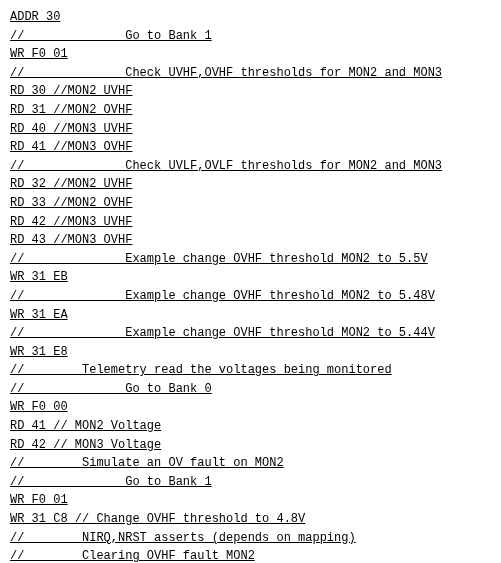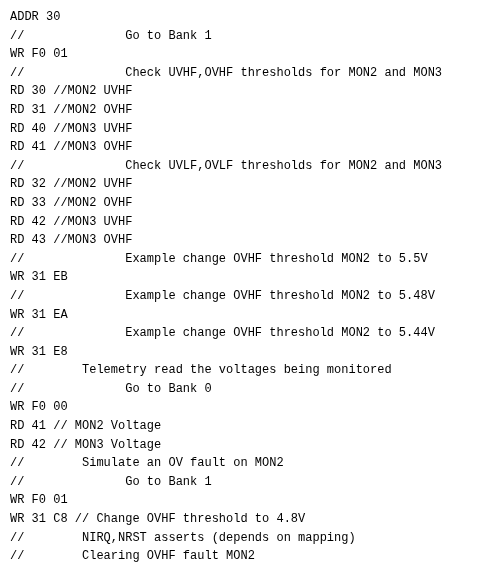--- a/index.html
+++ b/index.html
@@ -17,18 +17,19 @@
       padding: 8px 10px;
       overflow-x: hidden;
     }
     .code-block {
       line-height: 1.55;
       white-space: pre;
     }
     .line {
       display: block;
       white-space: pre;
+      text-decoration: underline;
     }
   </style>
 </head>
 <body>
 
 <div class="code-block" id="code-container"><span class="line">ADDR 30</span><span class="line">//              Go to Bank 1</span><span class="line">WR F0 01</span><span class="line">//              Check UVHF,OVHF thresholds for MON2 and MON3</span><span class="line">RD 30 //MON2 UVHF</span><span class="line">RD 31 //MON2 OVHF</span><span class="line">RD 40 //MON3 UVHF</span><span class="line">RD 41 //MON3 OVHF</span><span class="line">//              Check UVLF,OVLF thresholds for MON2 and MON3</span><span class="line">RD 32 //MON2 UVHF</span><span class="line">RD 33 //MON2 OVHF</span><span class="line">RD 42 //MON3 UVHF</span><span class="line">RD 43 //MON3 OVHF</span><span class="line">//              Example change OVHF threshold MON2 to 5.5V</span><span class="line">WR 31 EB</span><span class="line">//              Example change OVHF threshold MON2 to 5.48V</span><span class="line">WR 31 EA</span><span class="line">//              Example change OVHF threshold MON2 to 5.44V</span><span class="line">WR 31 E8</span><span class="line">//        Telemetry read the voltages being monitored</span><span class="line">//              Go to Bank 0</span><span class="line">WR F0 00</span><span class="line">RD 41 // MON2 Voltage</span><span class="line">RD 42 // MON3 Voltage</span><span class="line">//        Simulate an OV fault on MON2</span><span class="line">//              Go to Bank 1</span><span class="line">WR F0 01</span><span class="line">WR 31 C8 // Change OVHF threshold to 4.8V</span><span class="line">//        NIRQ,NRST asserts (depends on mapping)</span><span class="line">//        Clearing OVHF fault MON2</span></div>
 
 </body></html>

